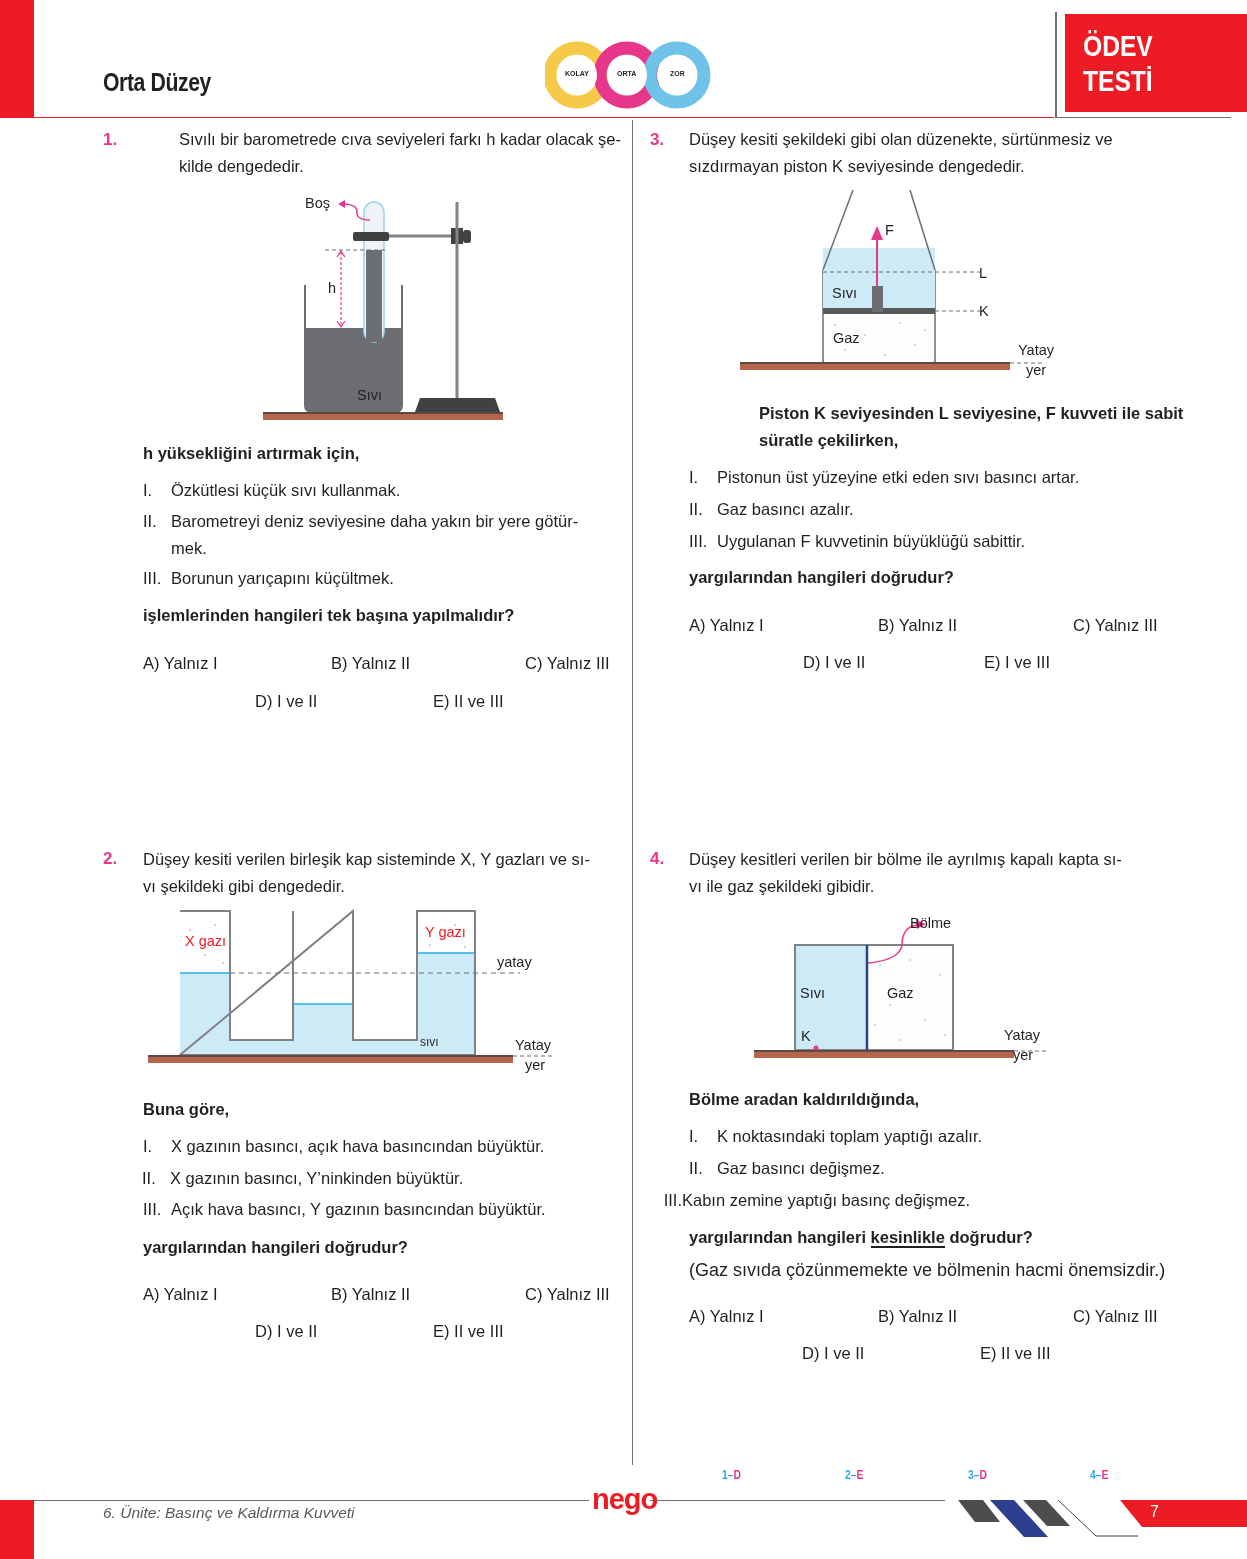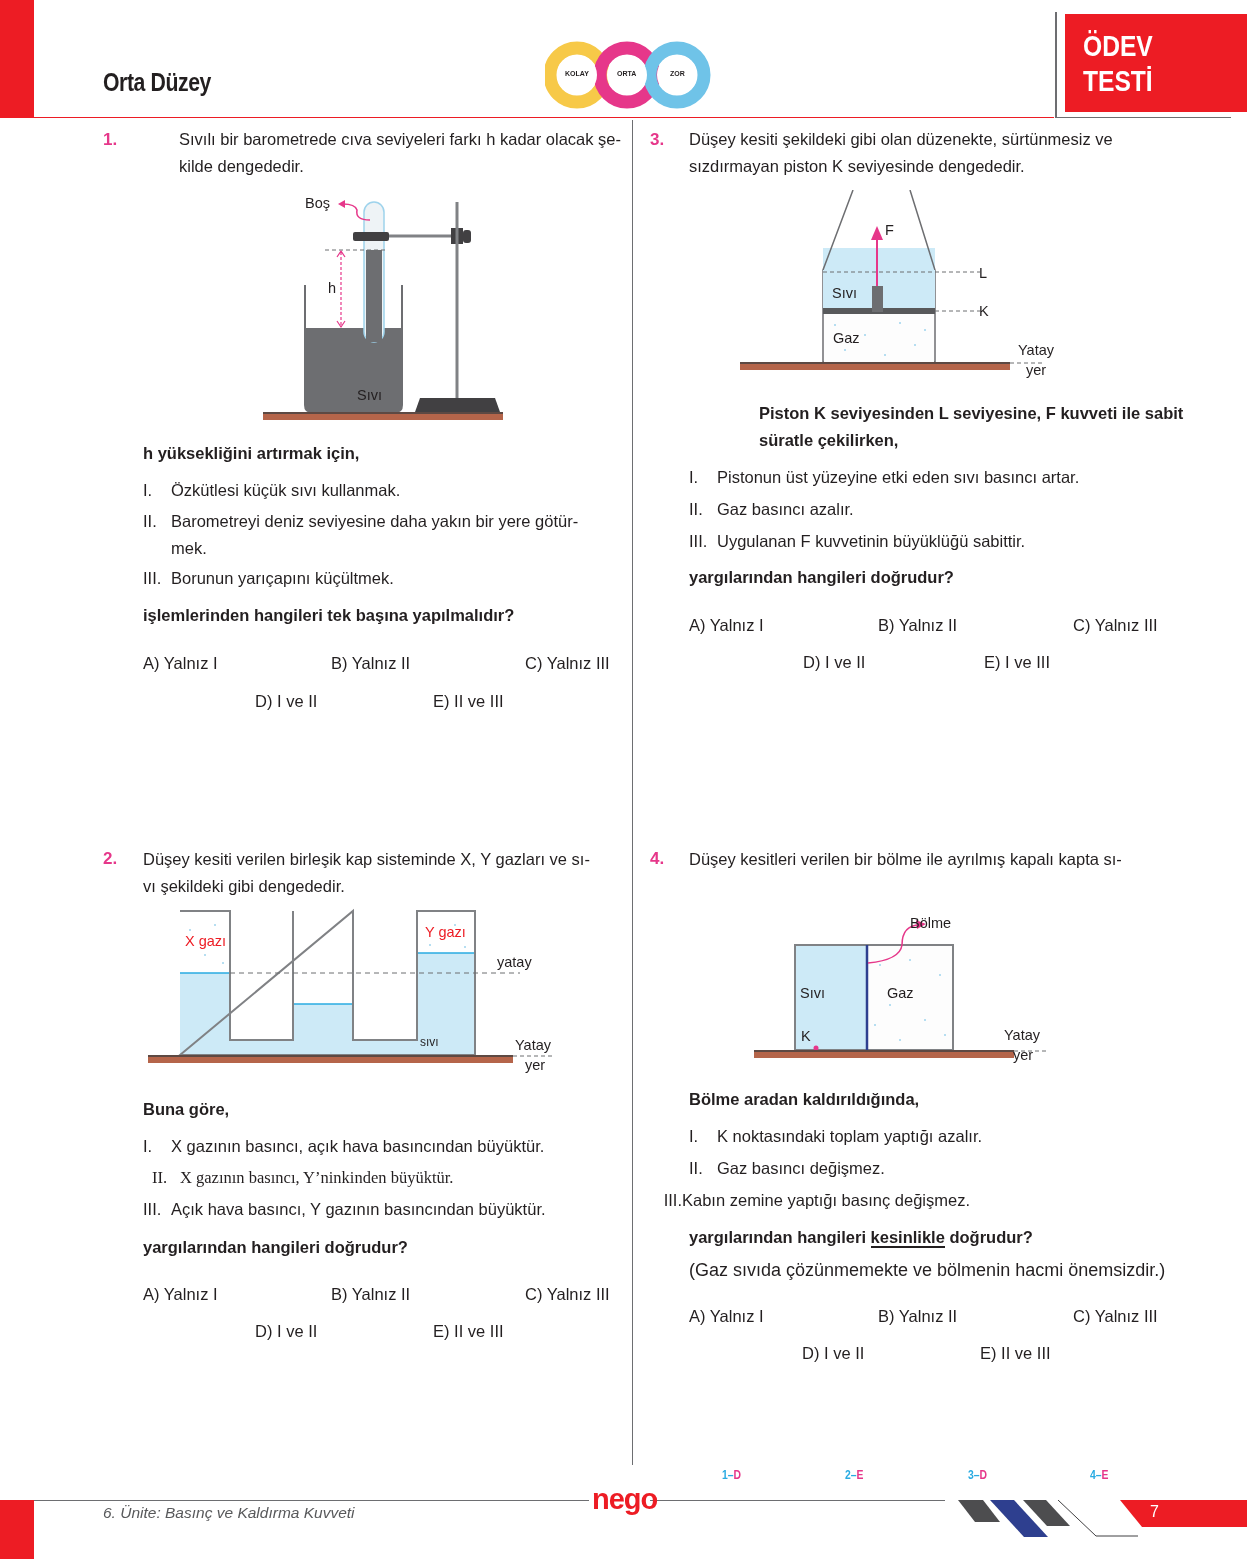--- a/index.html
+++ b/index.html
@@ -218,38 +218,39 @@
     <span class="abs diagram-label" style="left:280px;top:19px;color:#ed1c24;">Y gazı</span>
     <span class="abs diagram-label" style="left:352px;top:49px;">yatay</span>
     <span class="abs diagram-label" style="left:275px;top:130px;font-size:12px;">sıvı</span>
     <span class="abs diagram-label" style="left:370px;top:132px;">Yatay</span>
     <span class="abs diagram-label" style="left:380px;top:152px;">yer</span>
   </div>
   <div class="abs q-text bold" style="left:143px;top:1096px;">Buna göre,</div>
   <div class="abs item" style="left:143px;top:1135px;">
     <span class="rn">I.</span><span>X gazının basıncı, açık hava basıncından büyüktür.</span>
   </div>
-  <div class="abs item" style="left:152px;top:1167px;font-family:Liberation Serif, serif;">
+  <div class="abs item" style="left:142px;top:1167px;">
     <span class="rn">II.</span><span>X gazının basıncı, Y’ninkinden büyüktür.</span>
   </div>
   <div class="abs item" style="left:143px;top:1198px;">
     <span class="rn">III.</span><span>Açık hava basıncı, Y gazının basıncından büyüktür.</span>
   </div>
   <div class="abs q-text bold" style="left:143px;top:1234px;">yargılarından hangileri doğrudur?</div>
   <div class="abs choice" style="left:143px;top:1285px;">A) Yalnız I</div>
   <div class="abs choice" style="left:331px;top:1285px;">B) Yalnız II</div>
   <div class="abs choice" style="left:525px;top:1285px;">C) Yalnız III</div>
   <div class="abs choice" style="left:255px;top:1322px;">D) I ve II</div>
   <div class="abs choice" style="left:433px;top:1322px;">E) II ve III</div>
 </div>
 
 <div>
   <span class="abs q-num" style="left:650px;top:849px;">4.</span>
   <div class="abs q-text" style="left:689px;top:846px;width:480px;">
     <div>Düşey kesitleri verilen bir bölme ile ayrılmış kapalı kapta sı-</div>
+    <div>vı ile gaz şekildeki gibidir.</div>
   </div>
   <div class="abs" style="left:750px;top:905px;width:310px;height:165px;">
     <svg width="310" height="165" viewBox="0 0 310 165">
       <rect x="45" y="40" width="72" height="105" fill="#cdeaf7"></rect>
       <rect x="118" y="40" width="85" height="105" fill="#fdfdfd"></rect>
       <rect x="45" y="40" width="158" height="105" fill="none" stroke="#808285" stroke-width="2"></rect>
       <line x1="117" y1="40" x2="117" y2="145" stroke="#2e3f8f" stroke-width="2.5"></line>
       <g fill="#9ed3ec">
           <circle cx="130" cy="60" r="1"></circle>
           <circle cx="160" cy="55" r="1"></circle>

